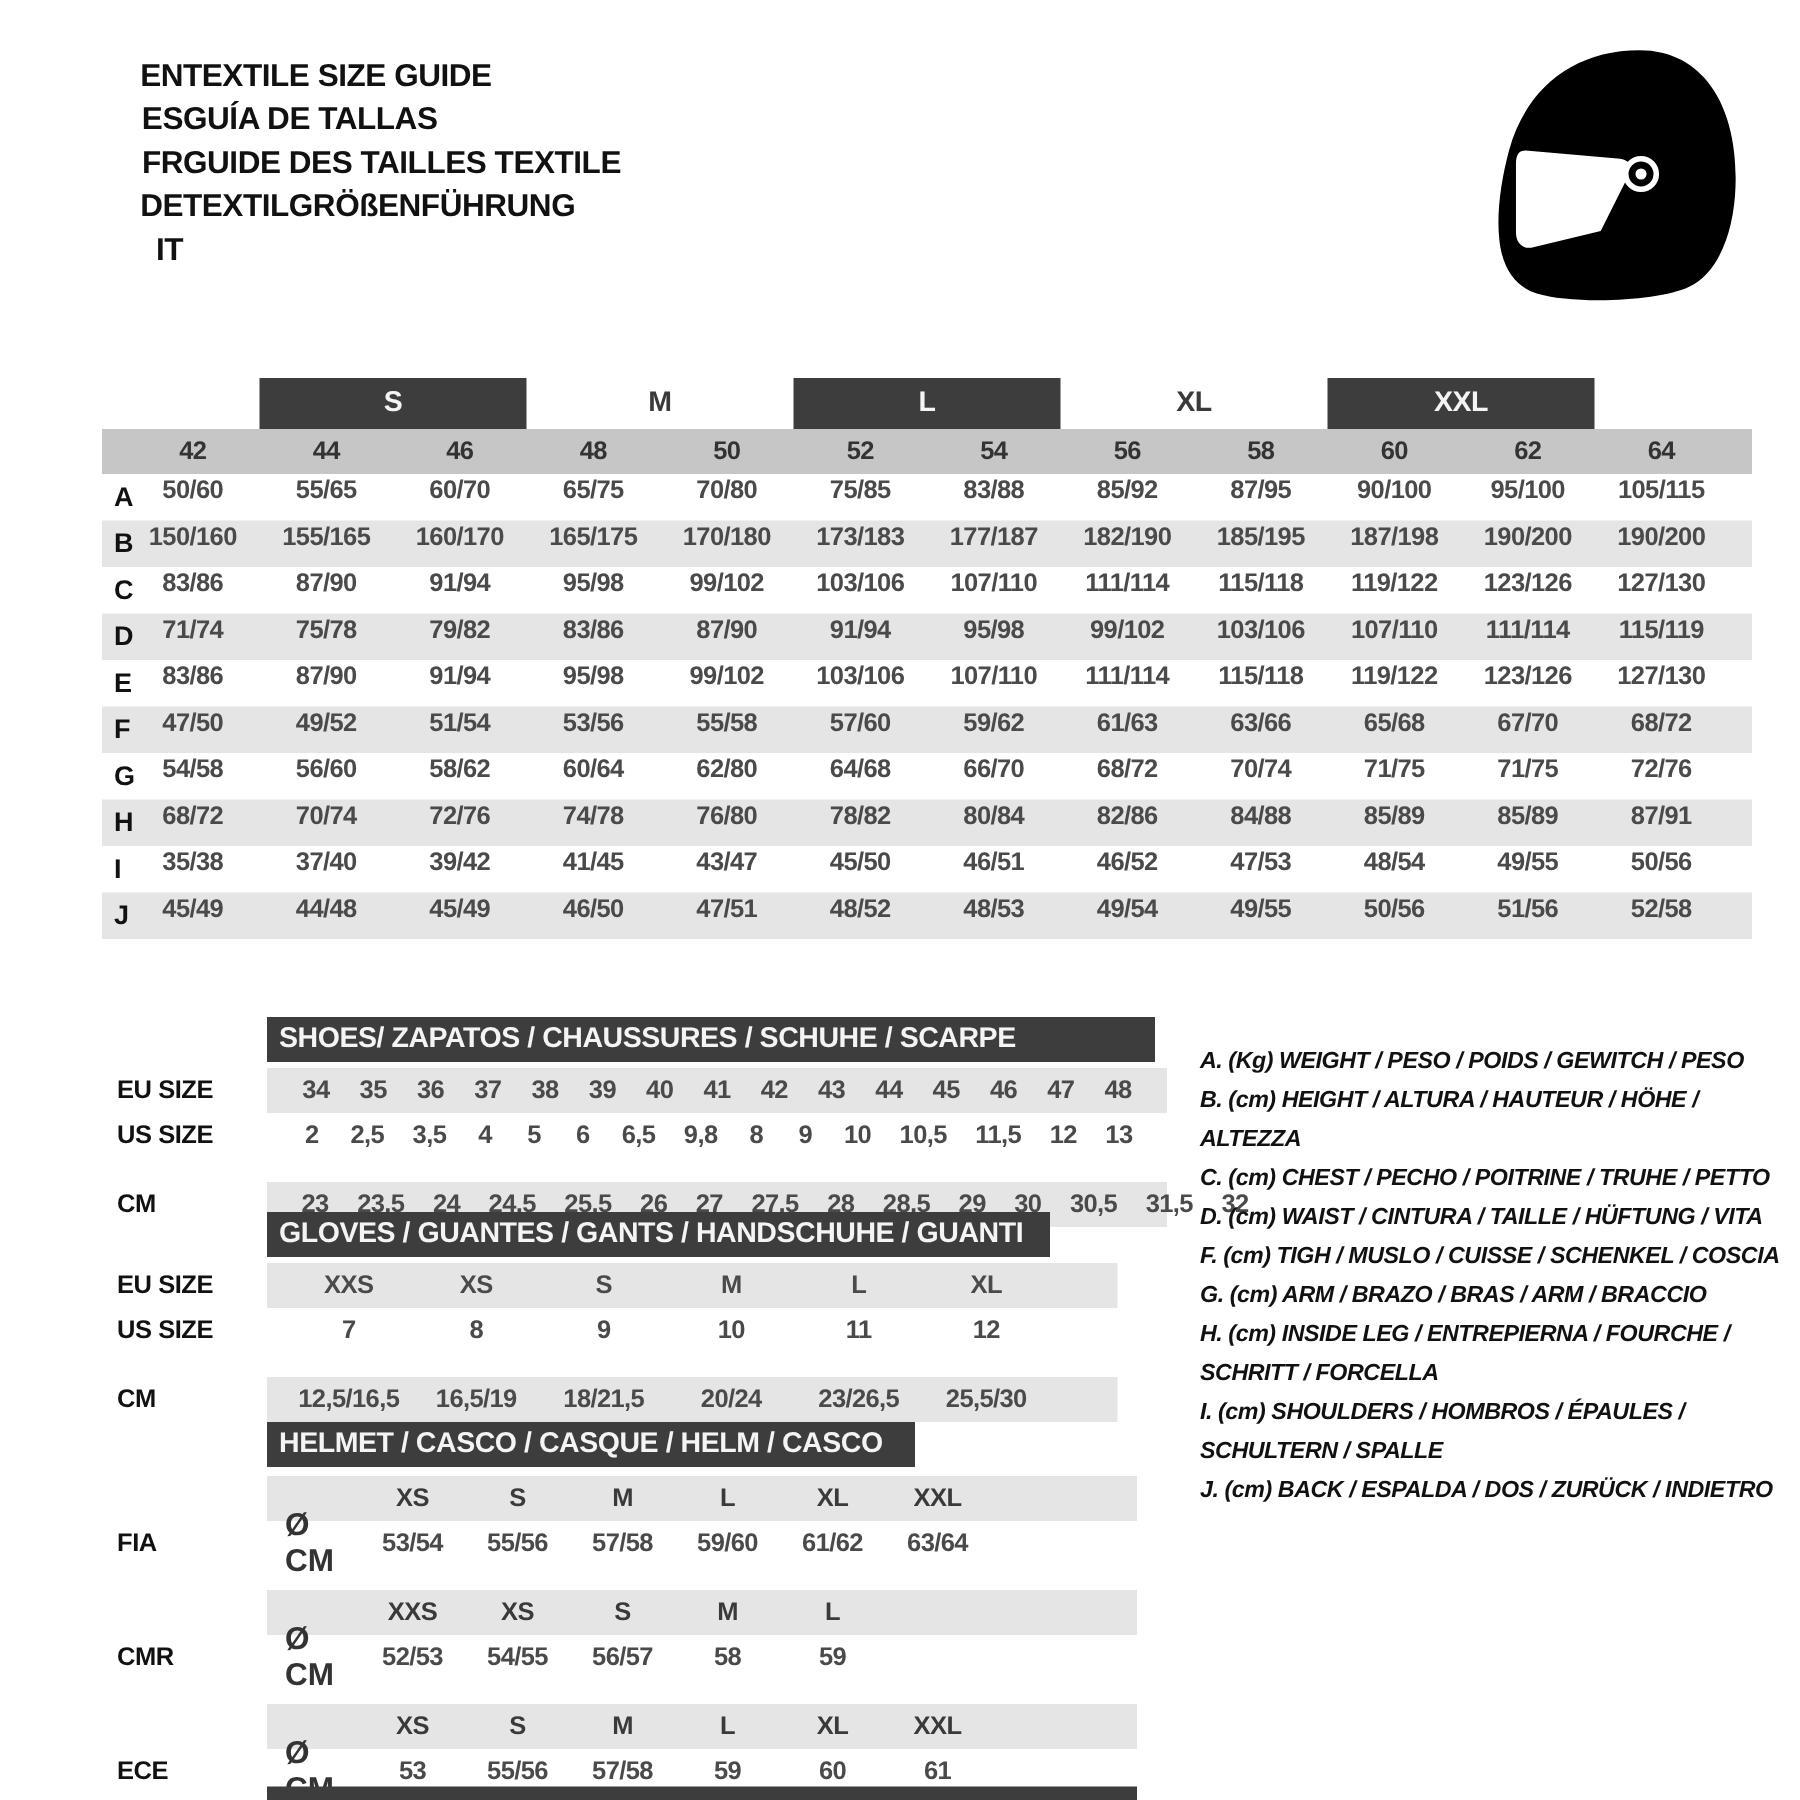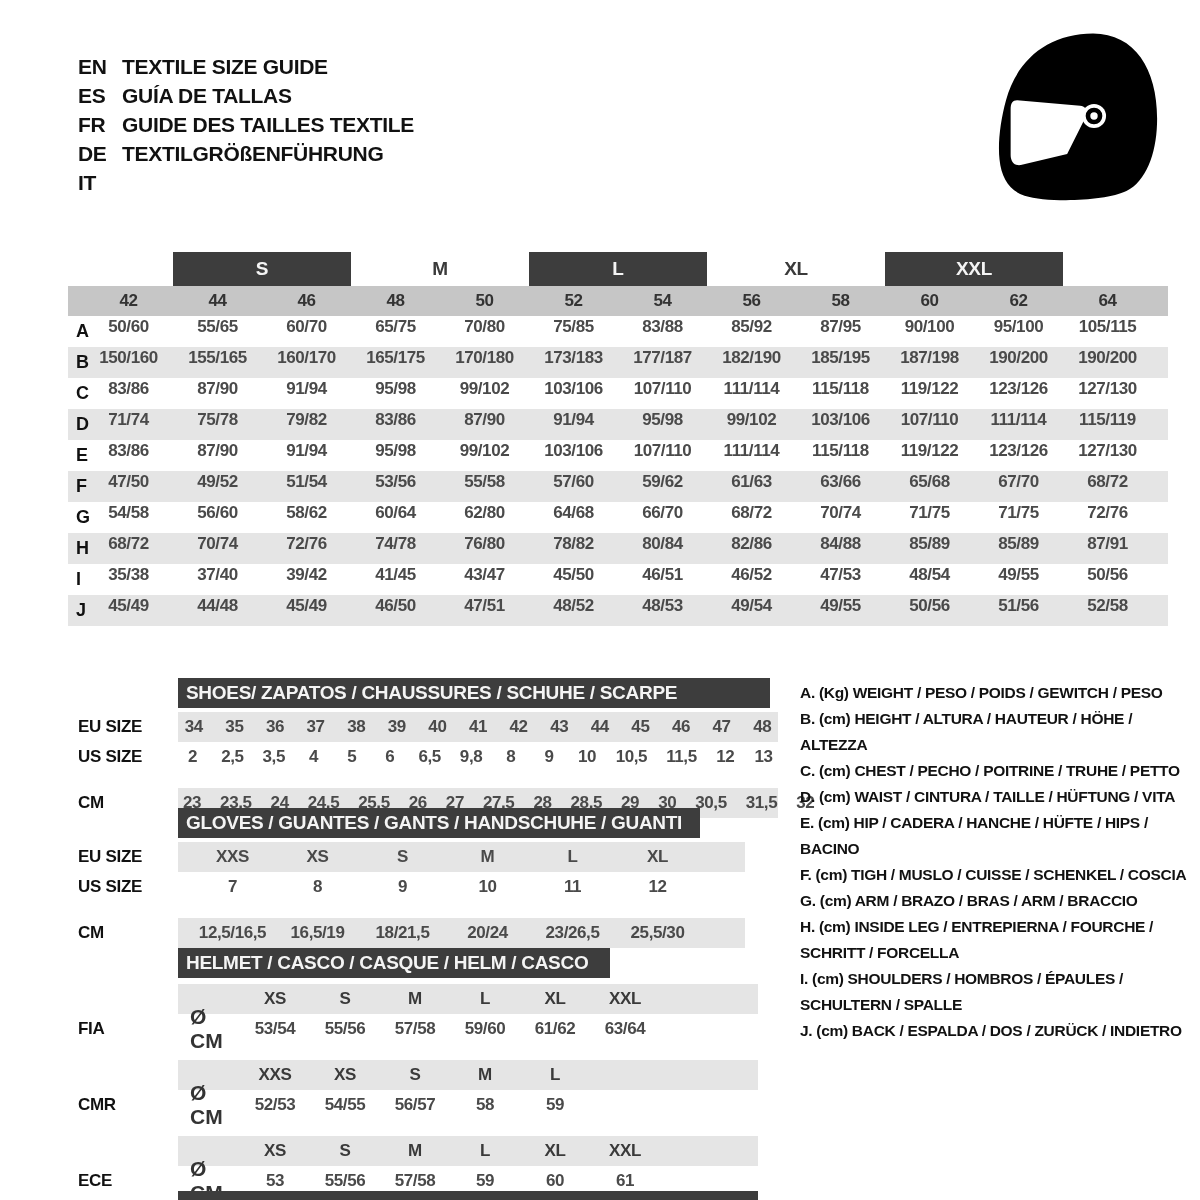--- a/index.html
+++ b/index.html
@@ -1,20 +1,20 @@
 <!DOCTYPE html>
 <html><head>
 <meta charset="utf-8">
 <style>
   * { margin:0; padding:0; box-sizing:border-box; }
   html,body { width:1200px; height:1200px; background:#fff; font-family:"Liberation Sans", sans-serif; }
   .page { position:relative; width:1200px; height:1200px; background:#fff; overflow:hidden; }
 
   
-  .langs { position:absolute; left:78px; top:52px; }
+  .langs { position:absolute; left:78px; top:36px;text-align:right; }
   .lang-row { display:flex; height:29px; align-items:center; }
   .lang-code { width:44px; font-size:21px; font-weight:700; color:#111; letter-spacing:-0.3px; }
   .lang-title { font-size:21px; font-weight:700; color:#111; letter-spacing:-0.3px; }
 
   
   .helmet-pic { position:absolute; left:975px; top:28px; }
 
   
   .main-table { position:absolute; left:68px; top:252px; width:1100px; }
   .group-row { position:relative; height:34px; }
@@ -32,33 +32,33 @@
   .trow .cells12 { height:21px; }
 
   
   .sec { position:absolute; left:178px; }
   .sec-bar { background:#3d3d3d; color:#f4f4f4; height:30px; line-height:30px;
              font-size:19px; font-weight:700; padding-left:8px; letter-spacing:-0.3px; }
   .srow { position:relative; height:30px; }
   .srow.band { background:#e5e5e5; }
   .side-label { position:absolute; left:-100px; width:92px; height:30px; line-height:30px;
                 font-size:17px; font-weight:700; color:#111; letter-spacing:-0.3px; }
-  .scells { display:grid; grid-template-columns:repeat(15,1fr); padding:0 5px; height:100%; align-items:center;gap:19px; }
+  .scells { display:grid; grid-template-columns:repeat(15,1fr); padding:0 23px; height:100%; align-items:center;gap:19px; }
   .scells span, .gcells span, .hcells span { text-align:center; font-size:17px; font-weight:700; color:#4a4a4a; letter-spacing:-0.4px; }
   .gcells { display:grid; grid-template-columns:repeat(6,85px); padding-left:12px; height:100%; align-items:center; }
   .hrow { position:relative; height:30px; display:flex; align-items:center; }
   .hband { background:#e5e5e5; }
   .unit { width:62px; padding-left:12px; font-size:21px; font-weight:700; color:#333; }
   .hcells { display:grid; grid-template-columns:repeat(6,70px); height:100%; align-items:center; }
   .hband .hcells { margin-left:62px; }
   .hband .hcells span { color:#3a3a3a; }
   .mt6 { margin-top:6px; } .mt4 { margin-top:4px; } .mt2 { margin-top:16px; }
 
   
-  .legend { position:absolute; left:800px; top:680px; width:400px; }
+  .legend { position:absolute; left:800px; top:695px; width:400px;font-style:italic; }
   .legend span { display:block; font-size:15.5px; font-weight:700; color:#111;
                  line-height:26px; letter-spacing:-0.3px; }
 
   .bottom-bar { position:absolute; left:178px; top:1191px; width:580px; height:9px; background:#3d3d3d; }
 </style>
 </head>
 <body>
 
 <div class="page">
 
@@ -459,21 +459,20 @@
           <span>61</span>
         </div>
     </div>
   </div>
 
   <div class="legend">
       <span>A. (Kg) WEIGHT / PESO / POIDS / GEWITCH / PESO</span>
       <span>B. (cm) HEIGHT / ALTURA / HAUTEUR / HÖHE / ALTEZZA</span>
       <span>C. (cm) CHEST / PECHO / POITRINE / TRUHE / PETTO</span>
       <span>D. (cm) WAIST / CINTURA / TAILLE / HÜFTUNG / VITA</span>
-      <span>E. (cm) HIP / CADERA / HANCHE / HÜFTE / HIPS / BACINO</span>
       <span>F. (cm) TIGH / MUSLO / CUISSE / SCHENKEL / COSCIA</span>
       <span>G. (cm) ARM / BRAZO / BRAS / ARM / BRACCIO</span>
       <span>H. (cm) INSIDE LEG / ENTREPIERNA / FOURCHE / SCHRITT / FORCELLA</span>
       <span>I. (cm) SHOULDERS / HOMBROS / ÉPAULES / SCHULTERN / SPALLE</span>
       <span>J. (cm) BACK / ESPALDA / DOS / ZURÜCK / INDIETRO</span>
     </div>
 
   <div class="bottom-bar"></div>
 
 </div>

